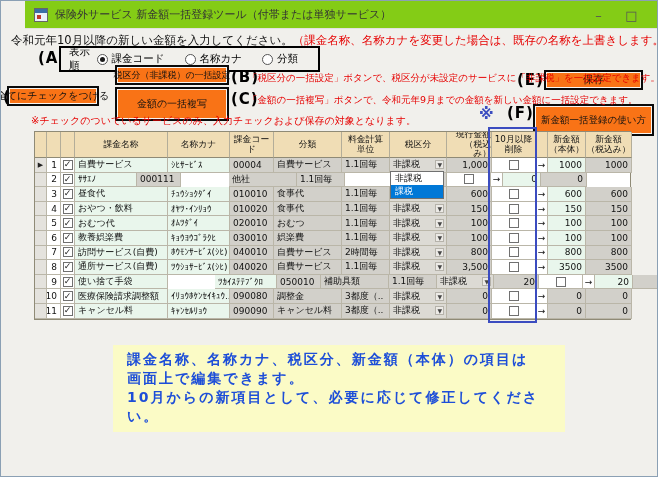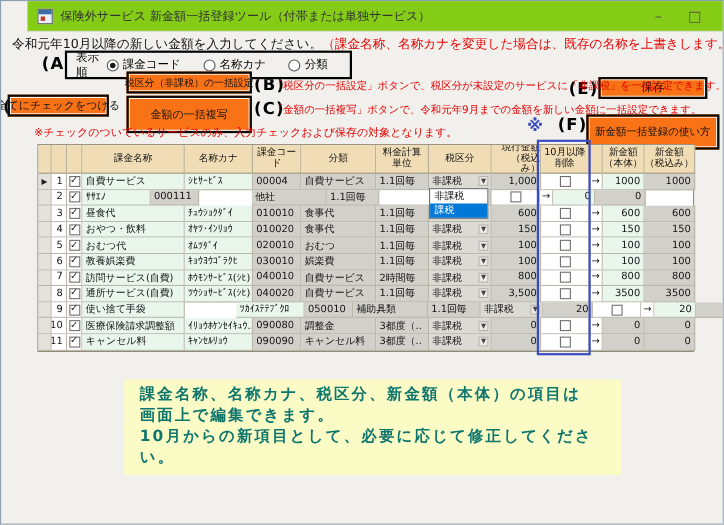--- a/index.html
+++ b/index.html
@@ -85,21 +85,21 @@
   .blue-rect { position:absolute; left:487px; top:126px; width:49px; height:196px;
                border:2px solid #3b4cc0; pointer-events:none; }
   .dropdown { position:absolute; left:389px; top:170px; width:54px; background:#fff;
               border:1px solid #707070; font-size:9px; z-index:5; }
   .dropdown .item { height:13px; display:flex; align-items:center; padding-left:4px; color:#111; }
   .dropdown .item.sel { background:#0078d7; color:#fff; }
 
   
   .yellow-note { position:absolute; left:112px; top:344px; width:452px; background:#fbfbc6;
                  padding:5px 4px 6px 14px; font-size:14px; font-weight:bold; letter-spacing:2px;
-                 line-height:19px; color:#0f766e; }
+                 line-height:19px; color:#1d4ed8; }
 </style>
 </head>
 <body>
 
 <div class="window">
 
   <div class="titlebar">
     <span class="app-icon"></span>
     <span class="title-text">保険外サービス 新金額一括登録ツール（付帯または単独サービス）</span>
     <span class="win-controls">

